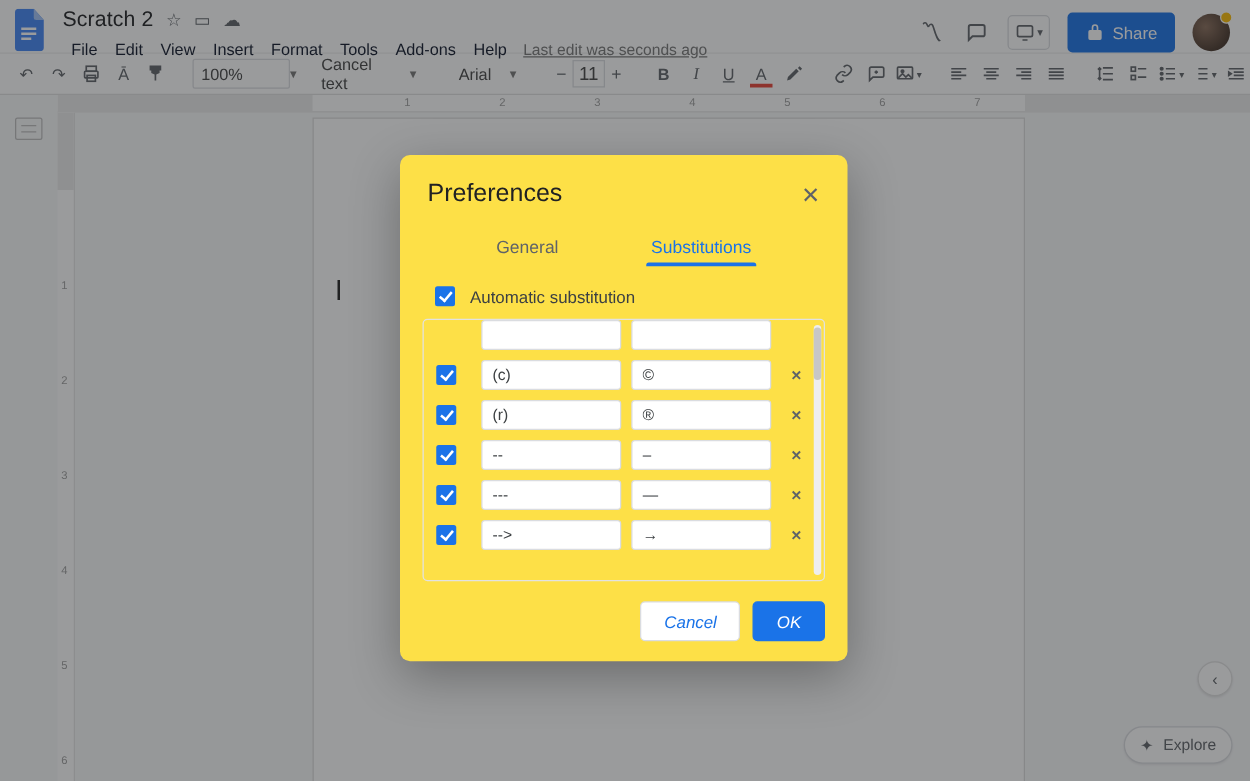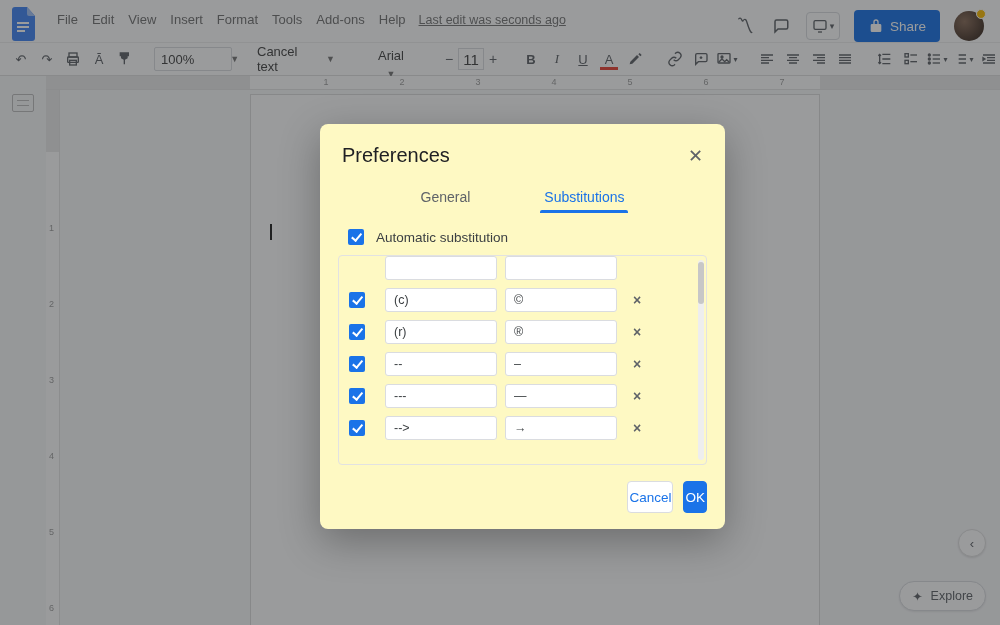--- a/index.html
+++ b/index.html
@@ -12,21 +12,21 @@
   .docs-logo {
     width: 36px; height: 36px; margin-right: 8px; display:flex; align-items:center; justify-content:center;
   }
   .docs-logo svg { width: 26px; height: 34px; }
   .title-area { display:flex; flex-direction:column; }
   .title-row { display:flex; align-items:center; gap:10px; height:20px; }
   .doc-title { font-size: 17px; color:#202124; letter-spacing:0.1px; }
   .title-icons { display:flex; align-items:center; gap:10px; color:#5f6368; }
   .title-icons span { font-size:14px; }
   .menu-row { display:flex; align-items:center; gap:0; margin-top:3px; }
-  .menu-row .mi { font-size:13px; color:#737373; padding:3px 7px; cursor:default; }
+  .menu-row .mi { font-size:13px; color:#0f172a; padding:3px 7px; cursor:default; }
   .last-edit { font-size:12.5px; color:#777; text-decoration:underline; margin-left:6px; }
   .header-right { margin-left:auto; display:flex; align-items:center; gap:14px; padding-right:4px; margin-top:4px; }
   .hr-icon { width:22px; height:22px; color:#5f6368; display:flex; align-items:center; justify-content:center; font-size:18px; }
   .present-btn { width:34px; height:28px; border:1px solid #dadce0; border-radius:4px; display:flex; align-items:center; justify-content:center; color:#5f6368; font-size:15px; }
   .share-btn {
     background:#1a73e8; color:#fff; border:none; border-radius:4px; height:32px; padding:0 14px;
     display:flex; align-items:center; gap:6px; font-size:13.5px; font-weight:500;
   }
   .avatar { width:30px; height:30px; border-radius:50%; background: radial-gradient(circle at 35% 35%, #8a6d5a, #2d2018); position:relative; }
   .avatar::after { content:""; position:absolute; top:-2px; right:-2px; width:8px; height:8px; border-radius:50%; background:#fbbc04; border:1px solid #fff;}
@@ -34,21 +34,21 @@
   .toolbar {
     height: 34px; border-top:1px solid #eee; border-bottom:1px solid #e0e0e0; display:flex; align-items:center;
     padding:0 10px; gap:4px; font-size:13px; color:#444;
   }
   .tb-sep { width:1px; height:20px; background:#e0e0e0; margin:0 5px; }
   .tb-btn { min-width:22px; height:24px; display:flex; align-items:center; justify-content:center; color:#5f6368; border-radius:2px; }
   .tb-combo { height:24px; border:1px solid transparent; display:flex; align-items:center; padding:0 6px; gap:6px; border-radius:2px; }
   .tb-combo.boxed { border-color:#dadce0;gap:36px; }
   .tb-combo .caret { font-size:9px; color:#777; }
   .tb-select { min-width:78px; justify-content:space-between; }
-  .tb-font { min-width:62px; justify-content:space-between;flex-direction:column; }
+  .tb-font { min-width:62px; justify-content:space-between; }
   .tb-size { display:flex; align-items:center; }
   .tb-size .box { width:26px; height:22px; border:1px solid #dadce0; display:flex; align-items:center; justify-content:center; font-size:15px; }
   .tb-size .pm { width:18px; text-align:center; color:#5f6368; font-size:14px; }
   .tb-icn { font-family: Arial; }
   .bold { font-weight:700; }
   .italic { font-style:italic; font-family:Georgia, serif; }
   .underline { text-decoration:underline; }
   .textcolor { position:relative; }
   .textcolor::after{ content:""; position:absolute; left:2px; right:2px; bottom:1px; height:3px; background:#ea4335;}
   
@@ -80,21 +80,21 @@
     display:flex; align-items:center; gap:8px; padding:0 12px; font-size:12.5px; color:#5f6368; box-shadow:0 1px 2px rgba(0,0,0,0.08);
   }
   .explore-collapse {
     position:absolute; right:14px; bottom:68px; width:28px; height:28px; border-radius:50%; background:#fff;
     border:1px solid #e0e0e0; display:flex; align-items:center; justify-content:center; color:#5f6368; font-size:13px;
     box-shadow:0 1px 2px rgba(0,0,0,0.1);
   }
   
   .scrim { position:absolute; inset:0; background:rgba(32,33,36,0.45); }
   .dialog {
-    position:absolute; left:320px; top:124px; width:405px; background:#fef9c3; border-radius:8px;
+    position:absolute; left:320px; top:124px; width:358px; background:#fde047; border-radius:8px;
     box-shadow:0 12px 40px rgba(0,0,0,0.3); padding:0 0 16px 0;
   }
   .dlg-head { display:flex; align-items:center; justify-content:space-between; padding:20px 22px 8px 22px; }
   .dlg-title { font-size:20px; color:#202124; font-weight:400; }
   .dlg-close { color:#5f6368; font-size:18px; cursor:pointer; line-height:1; }
   .dlg-tabs { display:flex; justify-content:center; gap:70px; padding:6px 0 0 0; }
   .dlg-tab { font-size:14px; color:#5f6368; padding:8px 2px 10px; position:relative; }
   .dlg-tab.active { color:#1a73e8; }
   .dlg-tab.active::after { content:""; position:absolute; left:-2px; right:-2px; bottom:2px; height:3px; background:#1a73e8; border-radius:2px 2px 0 0;}
   .dlg-body { padding:14px 18px 0 18px; }
@@ -113,21 +113,21 @@
     padding:4px 10px;
   }
   .sub-headrow { padding-top:8px; }
   .col-label { font-size:12.5px; color:#5f6368; padding-left:2px; }
   .sub-input {
     height:24px; border:1px solid #dadce0; border-radius:3px; font-size:12.5px; padding:0 8px; color:#3c4043;
     background:#fff; width:100%;
   }
   .row-x { color:#5f6368; font-size:14px; text-align:center; cursor:pointer; font-weight:700;}
   .dlg-actions { display:flex; justify-content:flex-end; gap:10px; padding:16px 18px 0 0; }
-  .btn { height:32px; border-radius:4px; font-size:13.5px; padding:0 1px; display:flex; align-items:center; cursor:pointer; }
+  .btn { height:32px; border-radius:4px; font-size:13.5px; padding:0 18px; display:flex; align-items:center; cursor:pointer;font-style:italic; }
   .btn-secondary { background:#fff; border:1px solid #dadce0; color:#1a73e8; }
   .btn-primary { background:#1a73e8; border:1px solid #1a73e8; color:#fff; font-weight:500; }
   
   .svg16 { width:16px; height:16px; }
   .svg18 { width:18px; height:18px; }
 </style>
 </head>
 <body>
 
 <div class="app">
@@ -136,20 +136,28 @@
     <div class="docs-logo">
       <svg viewBox="0 0 26 34">
           <path fill="#4285f4" d="M4 0h12l8 9v22a3 3 0 0 1-3 3H4a3 3 0 0 1-3-3V3a3 3 0 0 1 3-3z"></path>
           <path fill="#a3c3f7" d="M16 0l8 9h-6a2 2 0 0 1-2-2V0z"></path>
           <rect x="6" y="15" width="12" height="2" fill="#fff"></rect>
           <rect x="6" y="19" width="12" height="2" fill="#fff"></rect>
           <rect x="6" y="23" width="8" height="2" fill="#fff"></rect>
         </svg>
     </div>
     <div class="title-area">
+      <div class="title-row">
+        <span class="doc-title">Scratch 2</span>
+        <div class="title-icons">
+          <span>☆</span>
+          <span>▭</span>
+          <span>☁</span>
+        </div>
+      </div>
       <div class="menu-row">
         <span class="mi">File</span>
         <span class="mi">Edit</span>
         <span class="mi">View</span>
         <span class="mi">Insert</span>
         <span class="mi">Format</span>
         <span class="mi">Tools</span>
         <span class="mi">Add-ons</span>
         <span class="mi">Help</span>
         <span class="last-edit">Last edit was seconds ago</span>

